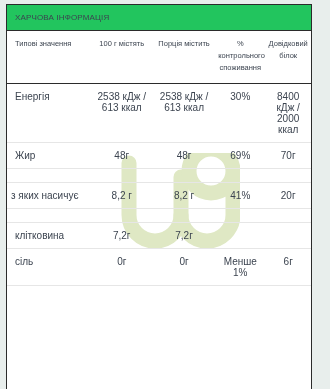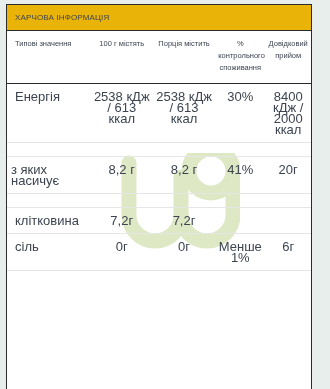--- a/index.html
+++ b/index.html
@@ -36,21 +36,21 @@
     height: 108px;
     pointer-events: none;
     z-index: 0;
   }
   #watermark svg { display: block; width: 100%; height: 100%; }
 
   #title-bar {
     position: relative;
     z-index: 2;
     height: 26px;
-    background: #eab308;
+    background: #22c55e;
     border-bottom: 1px solid #2b2b2b;
     display: flex;
     align-items: center;
     padding-left: 8px;
     box-sizing: border-box;
   }
   #title-bar .title-text {
     font-size: 8px;
     letter-spacing: .15px;
     color: #3c4450;
@@ -84,21 +84,21 @@
     border-bottom: 1px solid #2b2b2b;
     background: transparent;
   }
   thead th.label-head {
     text-align: left;
     padding-left: 8px;
     margin-top: 8px;
   }
 
   tbody td {
-    font-size: 13px;
+    font-size: 10px;
     color: #3c4450;
     line-height: 11px;
     text-align: center;
     vertical-align: top;
     padding: 7px 3px 7px 3px;
     border-bottom: 1px solid #e6e6e6;
     background: transparent;
   }
   tbody td.lbl {
     text-align: left;
@@ -139,31 +139,38 @@
         <col class="c-portion">
         <col class="c-pct">
         <col class="c-ri">
       </colgroup>
       <thead>
         <tr>
           <th class="label-head">Типові значення</th>
           <th>100 г містять</th>
           <th>Порція містить</th>
           <th>% контрольного споживання</th>
-          <th>Довідковий прийом</th>
+          <th>Довідковий білок</th>
         </tr>
       </thead>
       <tbody id="tbody">
           <tr>
             <td class="lbl">Енергія</td>
             <td>2538 кДж / 613 ккал</td>
             <td>2538 кДж / 613 ккал</td>
             <td>30%</td>
             <td>8400 кДж / 2000 ккал</td>
           </tr>
+          <tr>
+            <td class="lbl">Жир</td>
+            <td>48г</td>
+            <td>48г</td>
+            <td>69%</td>
+            <td>70г</td>
+          </tr>
           <tr class="spacer">
             <td colspan="5"></td>
           </tr>
           <tr>
             <td class="lbl sub">з яких насичує</td>
             <td>8,2 г</td>
             <td>8,2 г</td>
             <td>41%</td>
             <td>20г</td>
           </tr>

